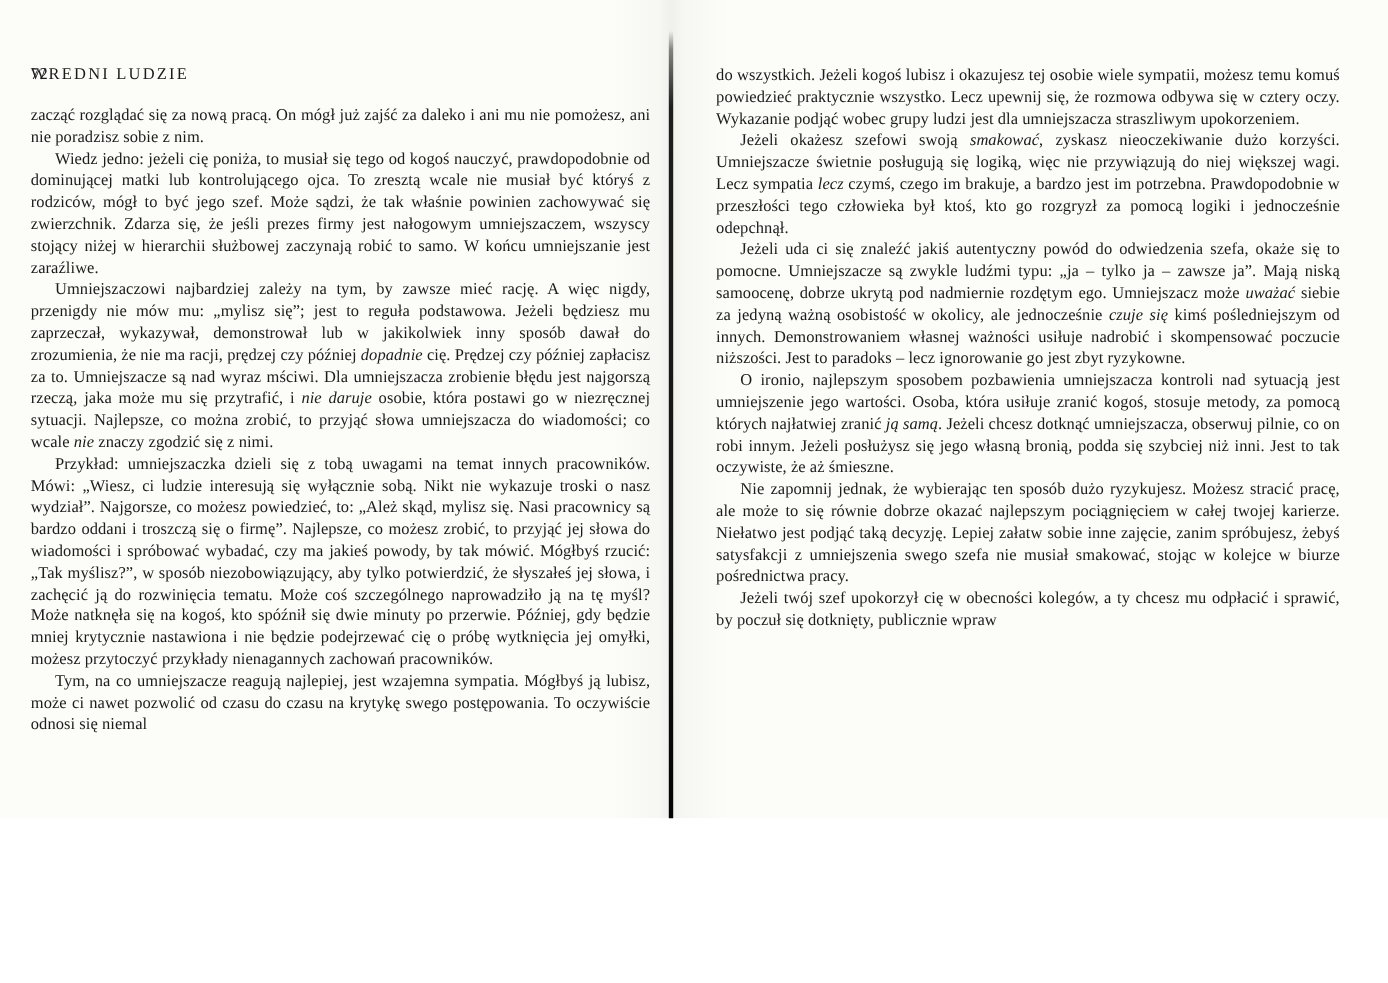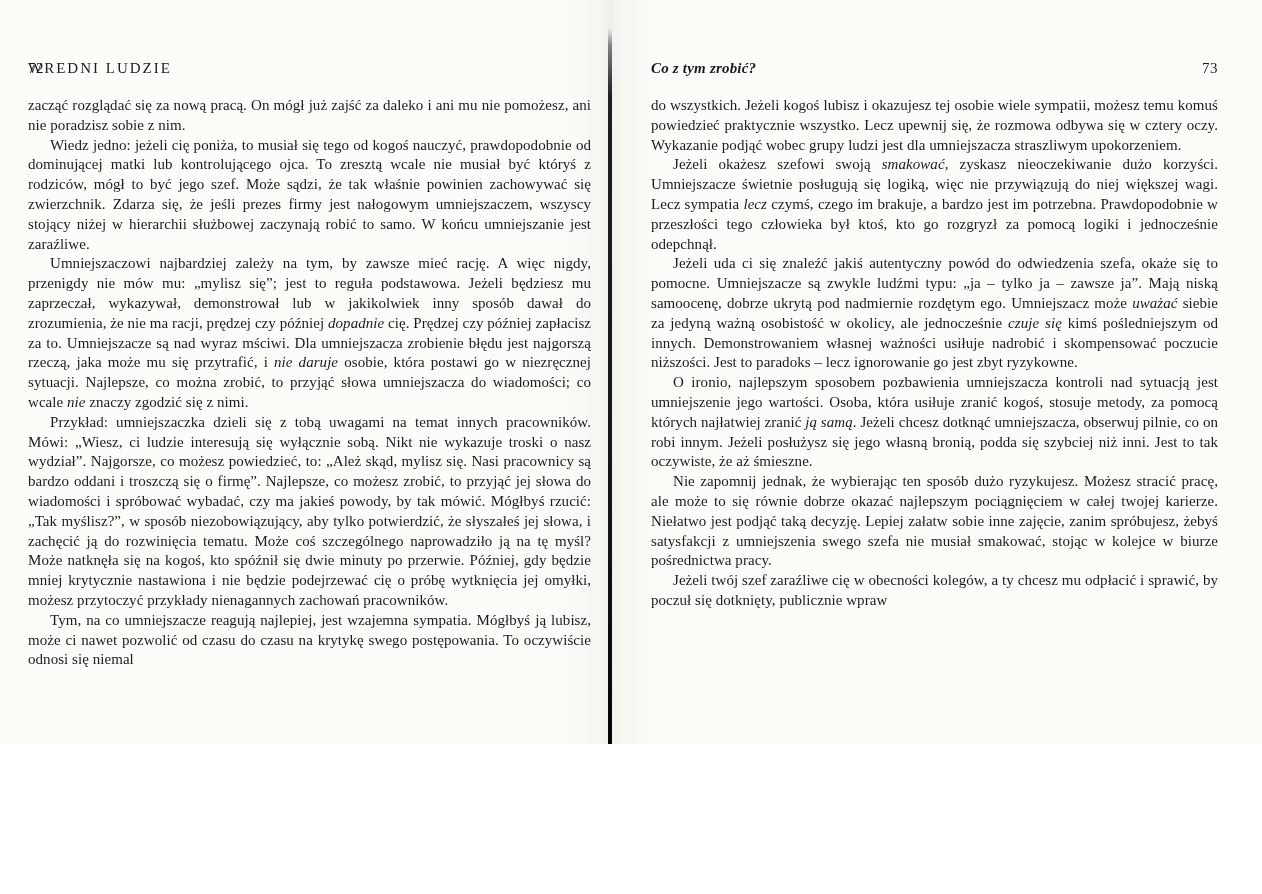--- a/index.html
+++ b/index.html
@@ -161,27 +161,23 @@
     <div class="spine-line"></div>
     <div class="blob blob1"></div>
     <div class="blob blob2"></div>
     <div class="blob blob3"></div>
   </div>
 
   <div class="speck speck1"></div>
   <div class="speck speck2"></div>
 
   <div class="page page-right">
-    <div class="page-header">
-      <span class="running-title italic-bold">Co z tym zrobić?</span>
-      <span class="pagenum right-edge">73</span>
-    </div>
     <div class="body-text">
         <p>do wszystkich. Jeżeli kogoś lubisz i okazujesz tej osobie wiele sympatii, możesz temu komuś powiedzieć praktycznie wszystko. Lecz upewnij się, że rozmowa odbywa się w cztery oczy. Wykazanie podjąć wobec grupy ludzi jest dla umniejszacza straszliwym upokorzeniem.</p>
         <p class="indent">Jeżeli okażesz szefowi swoją <i>smakować</i>, zyskasz nieoczekiwanie dużo korzyści. Umniejszacze świetnie posługują się logiką, więc nie przywiązują do niej większej wagi. Lecz sympatia <i>lecz</i> czymś, czego im brakuje, a bardzo jest im potrzebna. Prawdopodobnie w przeszłości tego człowieka był ktoś, kto go rozgryzł za pomocą logiki i jednocześnie odepchnął.</p>
         <p class="indent">Jeżeli uda ci się znaleźć jakiś autentyczny powód do odwiedzenia szefa, okaże się to pomocne. Umniejszacze są zwykle ludźmi typu: „ja – tylko ja – zawsze ja”. Mają niską samoocenę, dobrze ukrytą pod nadmiernie rozdętym ego. Umniejszacz może <i>uważać</i> siebie za jedyną ważną osobistość w okolicy, ale jednocześnie <i>czuje się</i> kimś pośledniejszym od innych. Demonstrowaniem własnej ważności usiłuje nadrobić i skompensować poczucie niższości. Jest to paradoks – lecz ignorowanie go jest zbyt ryzykowne.</p>
         <p class="indent">O ironio, najlepszym sposobem pozbawienia umniejszacza kontroli nad sytuacją jest umniejszenie jego wartości. Osoba, która usiłuje zranić kogoś, stosuje metody, za pomocą których najłatwiej zranić <i>ją samą</i>. Jeżeli chcesz dotknąć umniejszacza, obserwuj pilnie, co on robi innym. Jeżeli posłużysz się jego własną bronią, podda się szybciej niż inni. Jest to tak oczywiste, że aż śmieszne.</p>
         <p class="indent">Nie zapomnij jednak, że wybierając ten sposób dużo ryzykujesz. Możesz stracić pracę, ale może to się równie dobrze okazać najlepszym pociągnięciem w całej twojej karierze. Niełatwo jest podjąć taką decyzję. Lepiej załatw sobie inne zajęcie, zanim spróbujesz, żebyś satysfakcji z umniejszenia swego szefa nie musiał smakować, stojąc w kolejce w biurze pośrednictwa pracy.</p>
-        <p class="indent">Jeżeli twój szef zaraźliwe cię w obecności kolegów, a ty chcesz mu odpłacić i sprawić, by poczuł się dotknięty, publicznie wpraw</p>
+        <p class="indent">Jeżeli twój szef upokorzył cię w obecności kolegów, a ty chcesz mu odpłacić i sprawić, by poczuł się dotknięty, publicznie wpraw</p>
       </div>
   </div>
 
 </div>
 
 </body></html>

